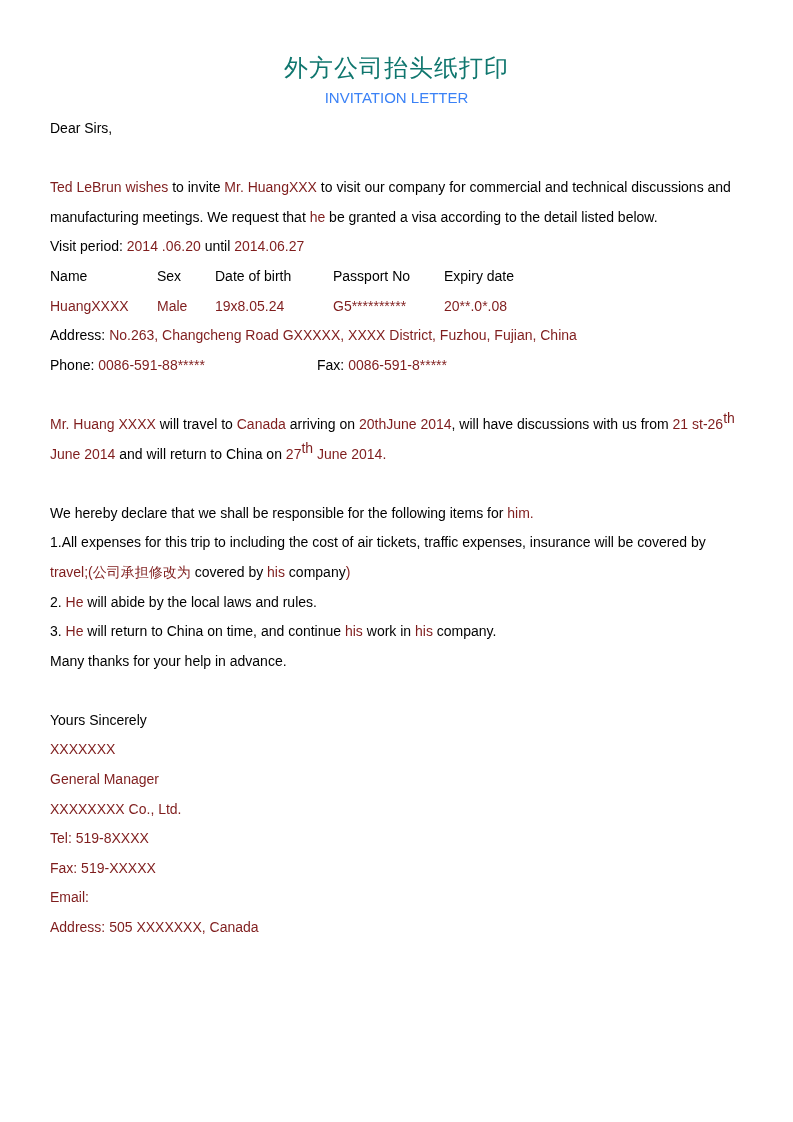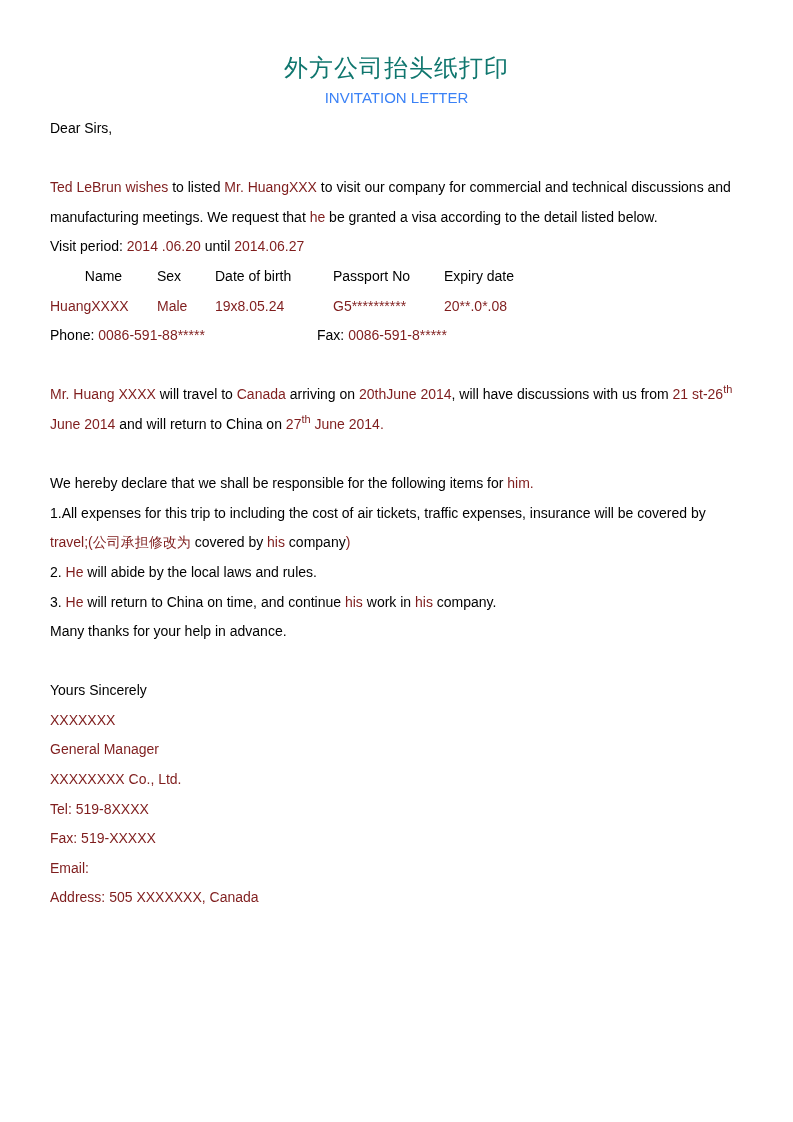--- a/index.html
+++ b/index.html
@@ -33,37 +33,38 @@
   }
   .letter-body { margin-top: 6px; }
   .line {
     font-size: 14px;
     line-height: 29.6px;
     white-space: pre;
     color: #000000;
   }
   .line .red { color: #7f1d1d; }
   .col { display: inline-block; vertical-align: top; }
-  sup { font-size: 11px; line-height: 0; }
+  sup { font-size: 14px; line-height: 0; }
 </style>
 </head>
 <body>
 
 <div class="page">
   <div class="content">
     <h1 class="title-cn">外方公司抬头纸打印</h1>
     <h2 class="title-en">INVITATION LETTER</h2>
     <div class="letter-body">
         <div class="line"><span>Dear Sirs,</span></div>
         <div class="line">&nbsp;</div>
-        <div class="line"><span class="red">Ted LeBrun wishes</span><span> to listed </span><span class="red">Mr. HuangXXX</span><span> to visit our company for commercial and technical discussions and</span></div>
+        <div class="line"><span class="red">Ted LeBrun wishes</span><span> to invite </span><span class="red">Mr. HuangXXX</span><span> to visit our company for commercial and technical discussions and</span></div>
         <div class="line"><span>manufacturing meetings. We request that </span><span class="red">he</span><span> be granted a visa according to the detail listed below.</span></div>
         <div class="line"><span>Visit period: </span><span class="red">2014 .06.20</span><span> until </span><span class="red">2014.06.27</span></div>
-        <div class="line"><span class="col" style="width: 107px; text-align: center;"><span>Name</span></span><span class="col" style="width: 58px;"><span>Sex</span></span><span class="col" style="width: 118px;"><span>Date of birth</span></span><span class="col" style="width: 111px;"><span>Passport No</span></span><span class="col"><span>Expiry date</span></span></div>
+        <div class="line"><span class="col" style="width: 107px;"><span>Name</span></span><span class="col" style="width: 58px;"><span>Sex</span></span><span class="col" style="width: 118px;"><span>Date of birth</span></span><span class="col" style="width: 111px;"><span>Passport No</span></span><span class="col"><span>Expiry date</span></span></div>
         <div class="line"><span class="col" style="width: 107px;"><span class="red">HuangXXXX</span></span><span class="col" style="width: 58px;"><span class="red">Male</span></span><span class="col" style="width: 118px;"><span class="red">19x8.05.24</span></span><span class="col" style="width: 111px;"><span class="red">G5**********</span></span><span class="col"><span class="red">20**.0*.08</span></span></div>
+        <div class="line"><span>Address: </span><span class="red">No.263, Changcheng Road GXXXXX, XXXX District, Fuzhou, Fujian, China</span></div>
         <div class="line"><span class="col" style="width: 267px;"><span>Phone: </span><span class="red">0086-591-88*****</span></span><span class="col"><span>Fax: </span><span class="red">0086-591-8*****</span></span></div>
         <div class="line">&nbsp;</div>
         <div class="line"><span class="red">Mr. Huang XXXX</span><span> will travel to </span><span class="red">Canada</span><span> arriving on </span><span class="red">20thJune 2014</span><span>, will have discussions with us from </span><span class="red">21 st-26</span><sup class="red">th</sup></div>
         <div class="line"><span class="red">June 2014</span><span> and will return to China on </span><span class="red">27</span><sup class="red">th</sup><span class="red"> June 2014.</span></div>
         <div class="line">&nbsp;</div>
         <div class="line"><span>We hereby declare that we shall be responsible for the following items for </span><span class="red">him.</span></div>
         <div class="line"><span>1.All expenses for this trip to including the cost of air tickets, traffic expenses, insurance will be covered by</span></div>
         <div class="line"><span class="red">travel;(公司承担修改为</span><span> covered by </span><span class="red">his</span><span> company</span><span class="red">)</span></div>
         <div class="line"><span>2. </span><span class="red">He</span><span> will abide by the local laws and rules.</span></div>
         <div class="line"><span>3. </span><span class="red">He</span><span> will return to China on time, and continue </span><span class="red">his</span><span> work in </span><span class="red">his</span><span> company.</span></div>

